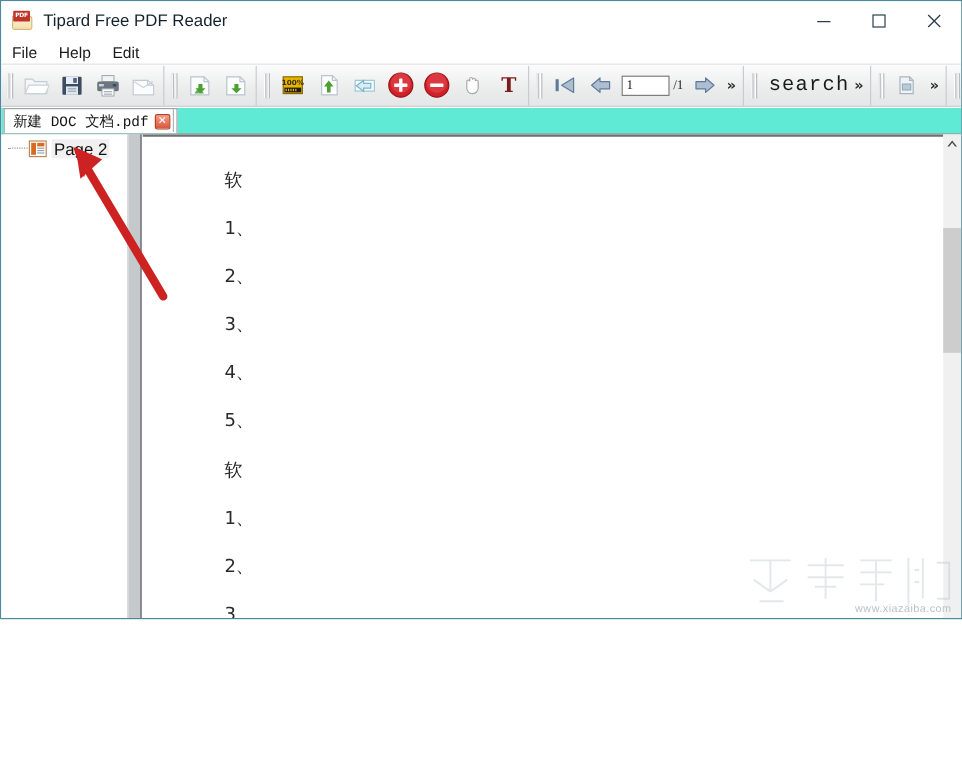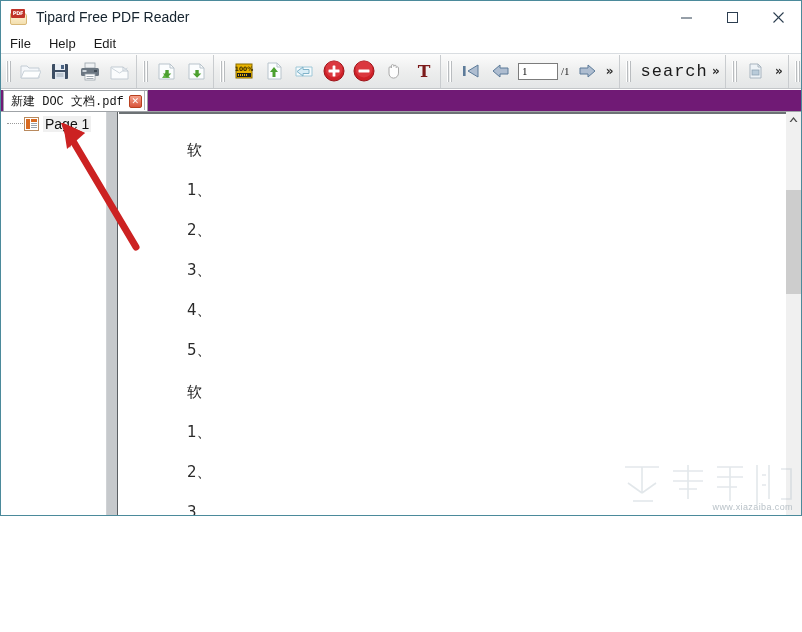--- a/index.html
+++ b/index.html
@@ -155,21 +155,21 @@
     font-family: "Liberation Mono", monospace;
     letter-spacing: 1px;
     padding-left: 6px;
     white-space: nowrap;
   }
 
   
   .tabstrip {
     position: absolute; left: 0; top: 89px;
     width: 800px; height: 22px;
-    background: #701a75;
+    background: #5eead4;
     border-bottom: 1px solid #9fa3a7;
     box-sizing: border-box;
   }
   .doctab {
     position: absolute; left: 2px; top: 0;
     height: 21px;
     background: #ffffff;
     border: 1px solid #9fa3a7;
     border-bottom: none;
     box-sizing: border-box;
@@ -583,21 +583,21 @@
   <div class="sidebar">
     <div class="tree-item">
       <span class="tree-dots"></span>
       <span class="tree-icon">
         <i class="b1"></i>
           <i class="b2"></i>
           <i class="b3"></i>
           <i class="b4"></i>
           <i class="b5"></i>
       </span>
-      <span class="tree-label">Page 1</span>
+      <span class="tree-label">Page 2</span>
     </div>
   </div>
 
   <div class="splitter"></div>
 
   <div class="docarea">
     <div class="page">
       <div class="docline" style="top:28px;">软</div>
       <div class="docline" style="top:68px;">1、</div>
       <div class="docline" style="top:108px;">2、</div>

